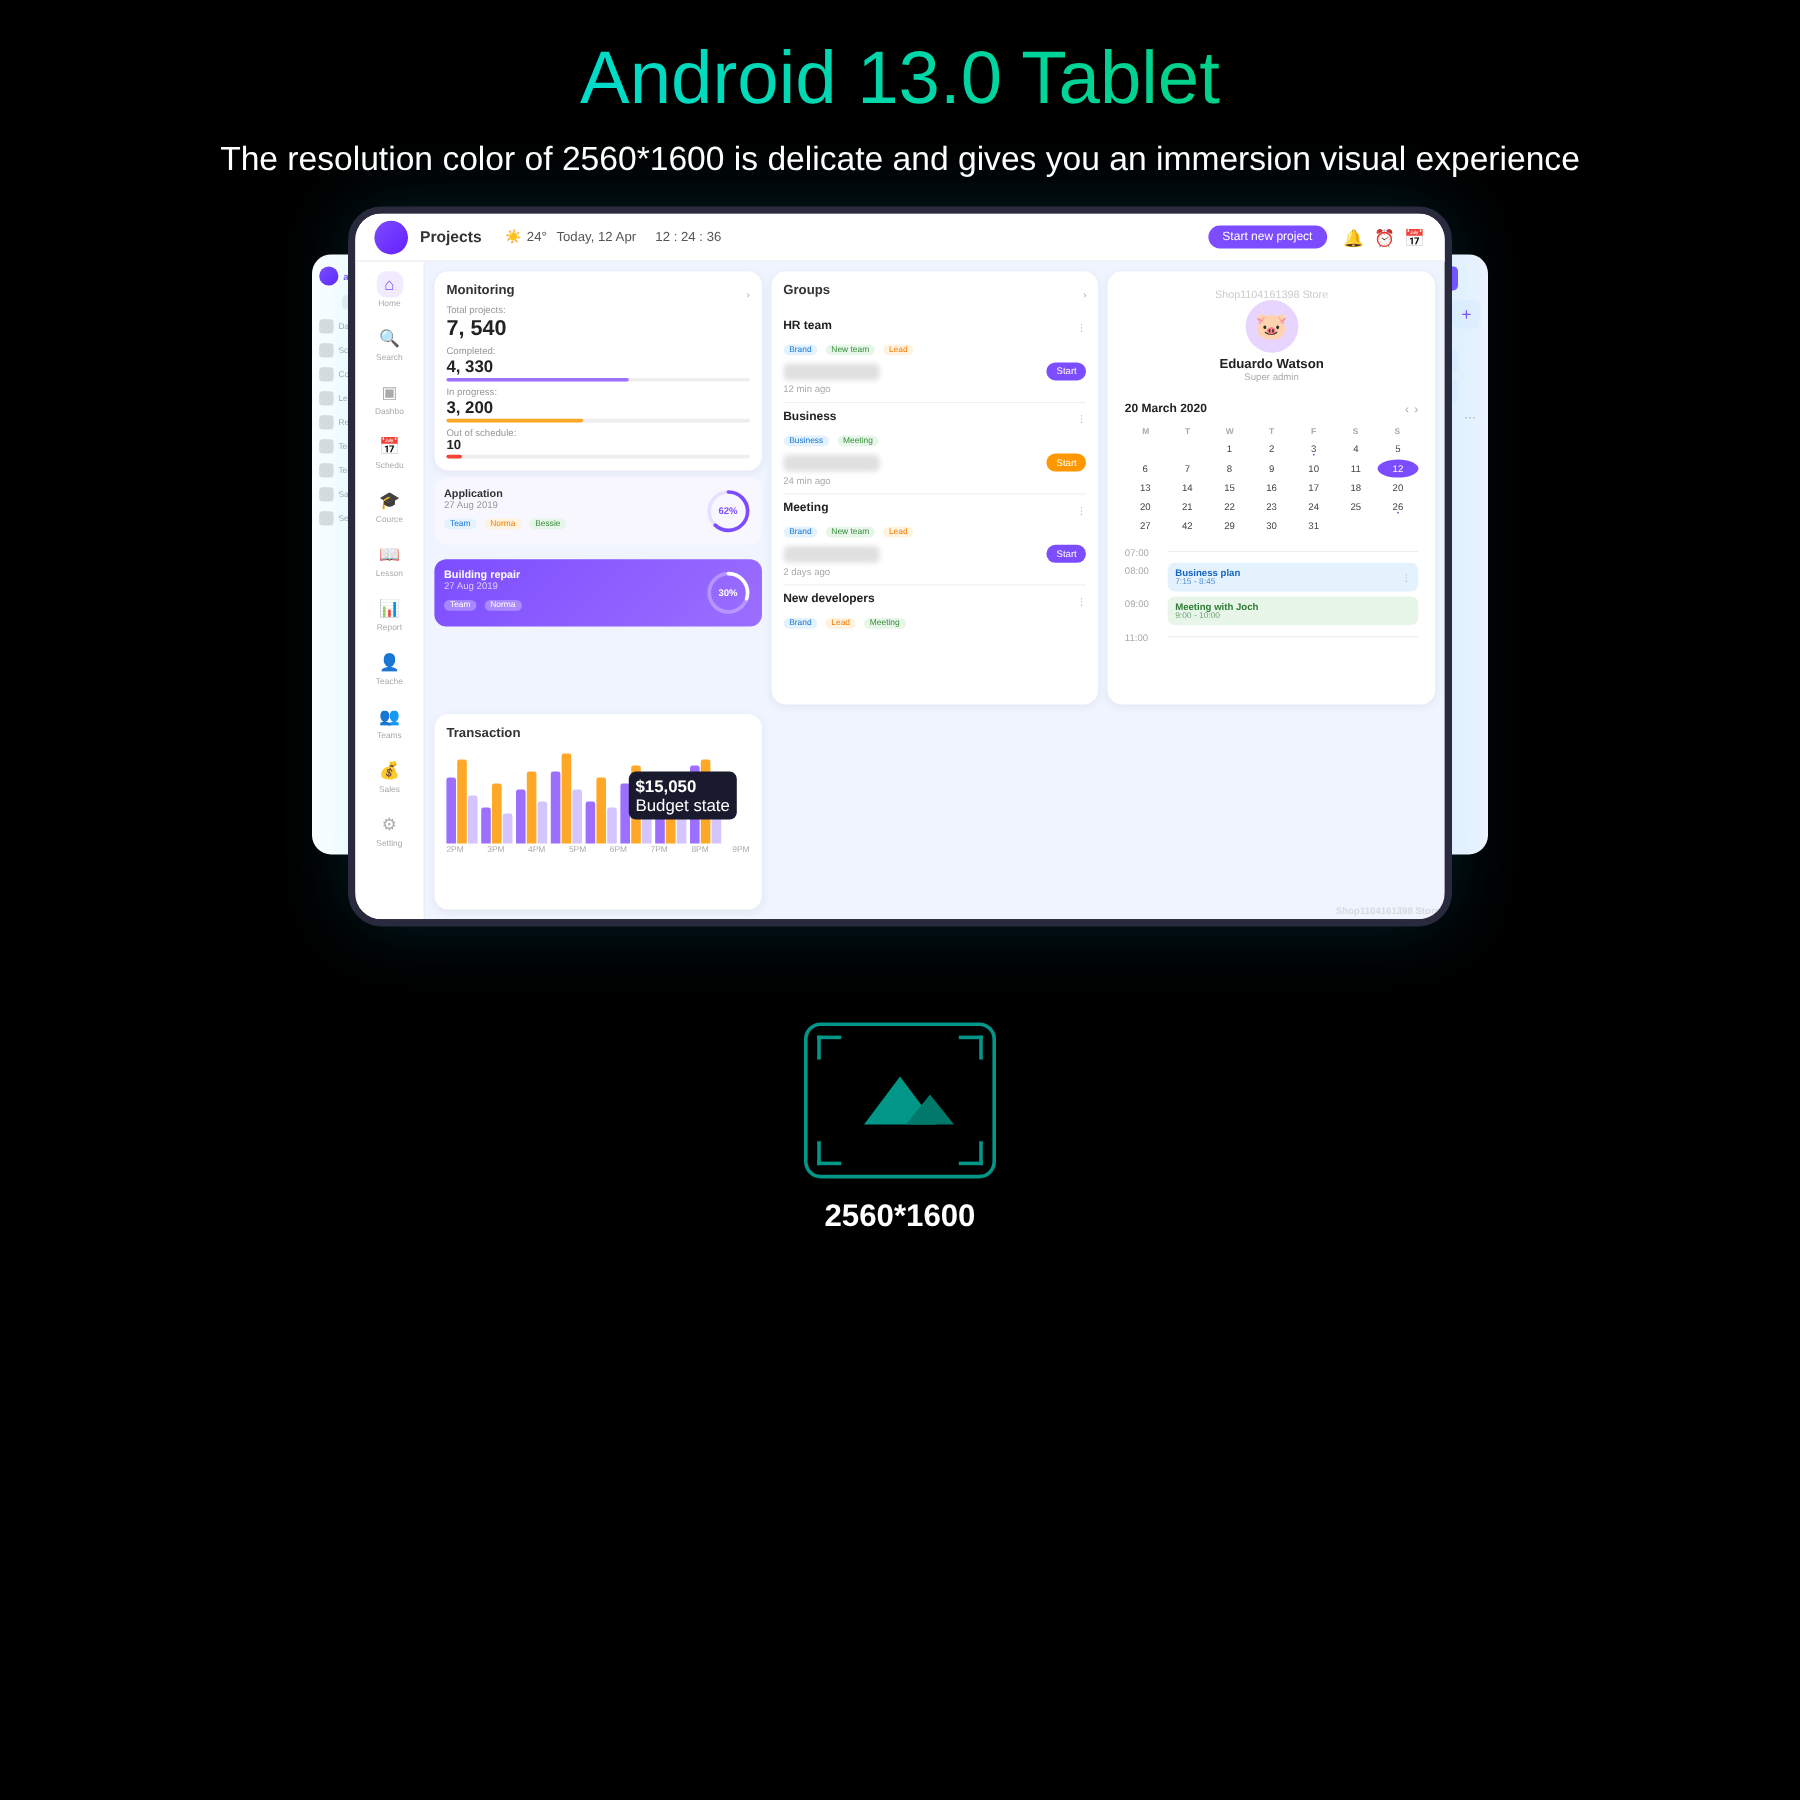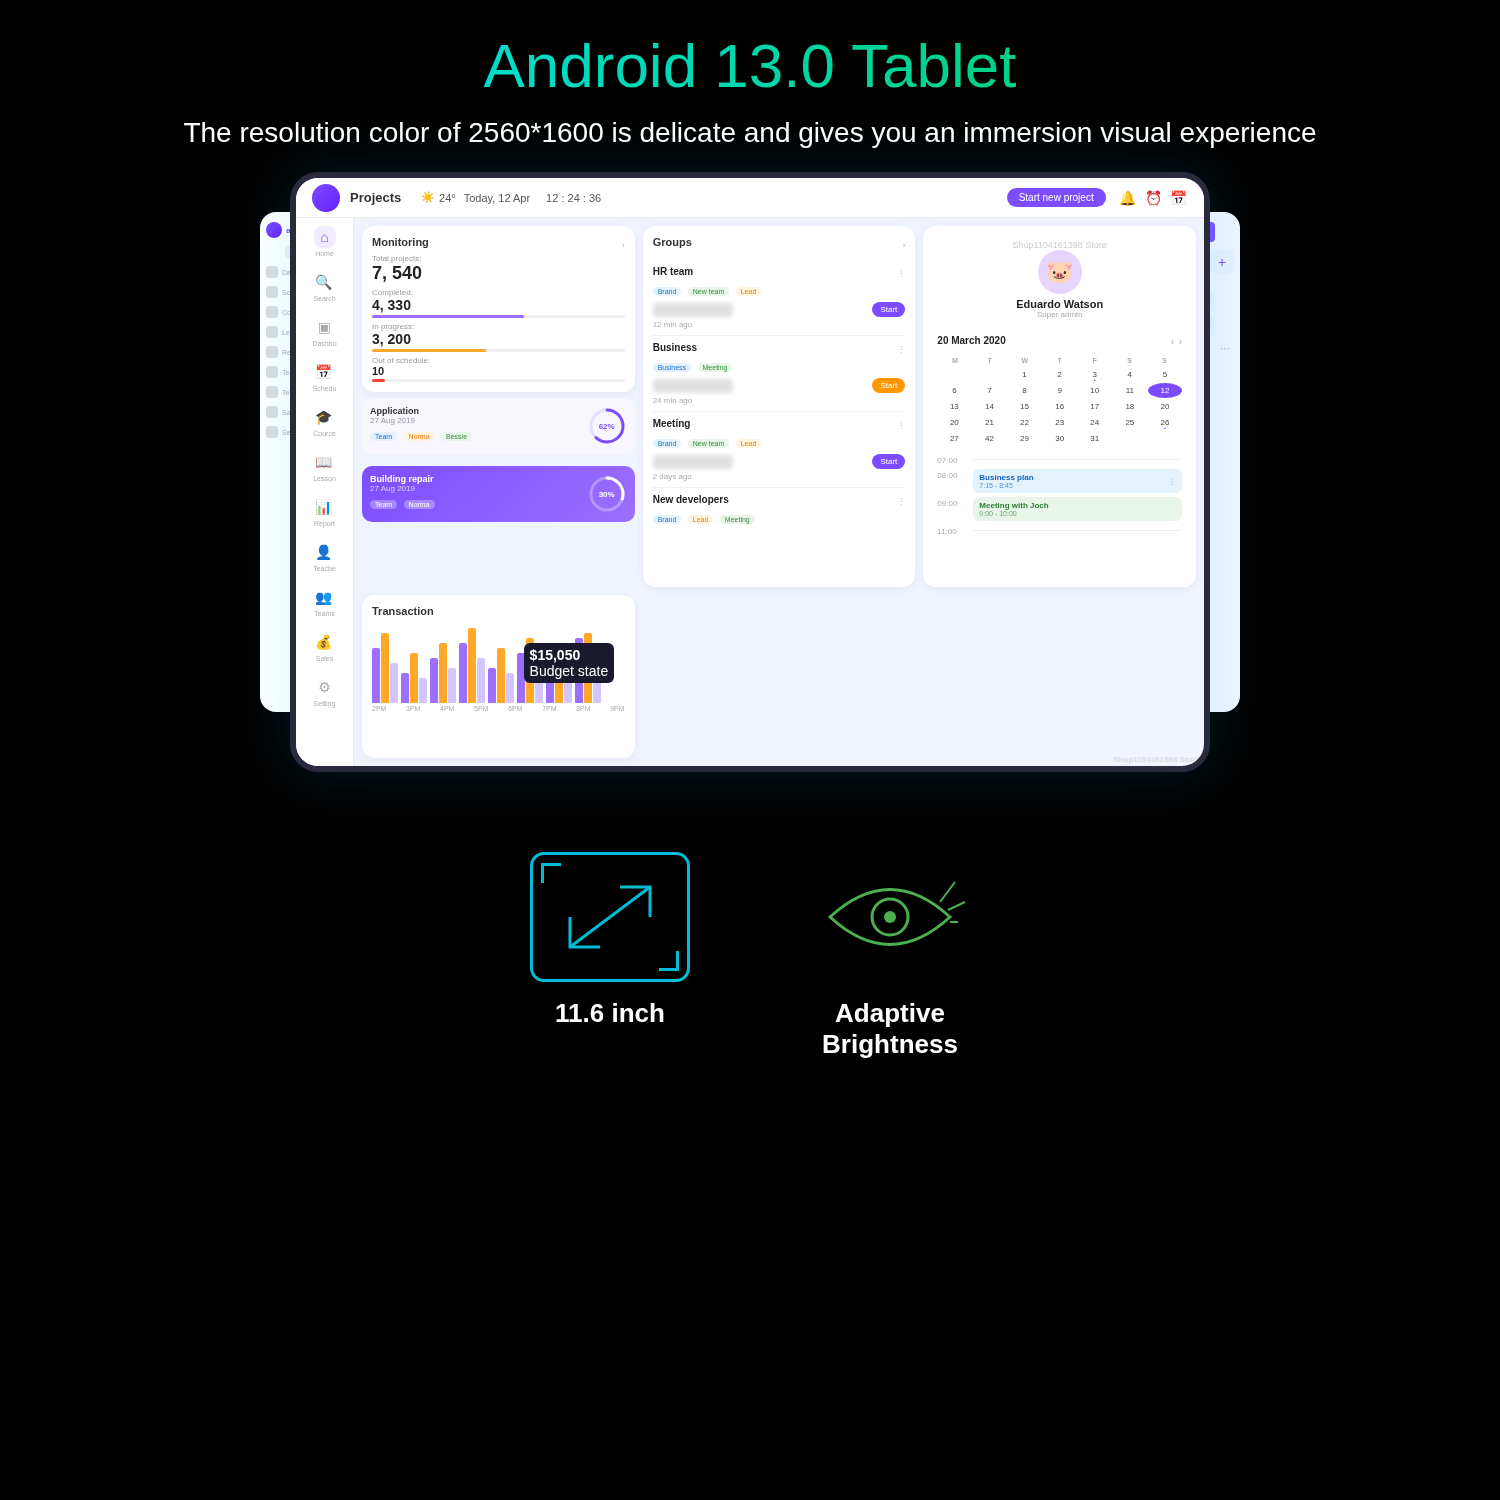--- a/index.html
+++ b/index.html
@@ -1073,45 +1073,30 @@
           <div></div>
 
         </div>
       </div>
     </div>
   </div>
 </div>
 
 <div class="bottom-section">
 
+
   <div class="feature-item">
-    <div class="feature-icon-box cyan">
+    <div class="feature-icon-box teal">
       <svg width="100" height="80" viewBox="0 0 100 80">
-        <line x1="10" y1="70" x2="90" y2="10" stroke="#00bcd4" stroke-width="3"></line>
-        <polyline points="60,10 90,10 90,40" fill="none" stroke="#00bcd4" stroke-width="3"></polyline>
-        <polyline points="10,40 10,70 40,70" fill="none" stroke="#00bcd4" stroke-width="3"></polyline>
+        <polygon points="20,60 50,20 80,60" fill="#009688"></polygon>
+        <polygon points="55,60 75,35 95,60" fill="#00796b"></polygon>
       </svg>
 
-      <div style="position:absolute;top:8px;left:8px;width:20px;height:20px;border-top:3px solid #00bcd4;border-left:3px solid #00bcd4;"></div>
-      <div style="position:absolute;bottom:8px;right:8px;width:20px;height:20px;border-bottom:3px solid #00bcd4;border-right:3px solid #00bcd4;"></div>
+      <div style="position:absolute;top:8px;left:8px;width:20px;height:20px;border-top:3px solid #009688;border-left:3px solid #009688;"></div>
+      <div style="position:absolute;top:8px;right:8px;width:20px;height:20px;border-top:3px solid #009688;border-right:3px solid #009688;"></div>
+      <div style="position:absolute;bottom:8px;left:8px;width:20px;height:20px;border-bottom:3px solid #009688;border-left:3px solid #009688;"></div>
+      <div style="position:absolute;bottom:8px;right:8px;width:20px;height:20px;border-bottom:3px solid #009688;border-right:3px solid #009688;"></div>
     </div>
-    <div class="feature-label">11.6 inch</div>
+    <div class="feature-label">2560*1600</div>
   </div>
 
 
-  <div class="feature-item">
-    <div class="feature-icon-box green" style="border:none;background:transparent;">
-      <svg width="160" height="130" viewBox="0 0 160 130">
-
-        <path d="M20,65 Q80,10 140,65 Q80,120 20,65 Z" fill="none" stroke="#4caf50" stroke-width="3"></path>
-        <circle cx="80" cy="65" r="18" fill="none" stroke="#4caf50" stroke-width="3"></circle>
-        <circle cx="80" cy="65" r="6" fill="#4caf50"></circle>
-
-        <line x1="145" y1="30" x2="130" y2="50" stroke="#4caf50" stroke-width="2"></line>
-        <line x1="155" y1="50" x2="138" y2="58" stroke="#4caf50" stroke-width="2"></line>
-        <line x1="148" y1="70" x2="140" y2="70" stroke="#4caf50" stroke-width="2"></line>
-      </svg>
-    </div>
-    <div class="feature-label" style="white-space:pre-line;">Adaptive
-Brightness</div>
-  </div>
-
 </div>
 
 </body></html>

